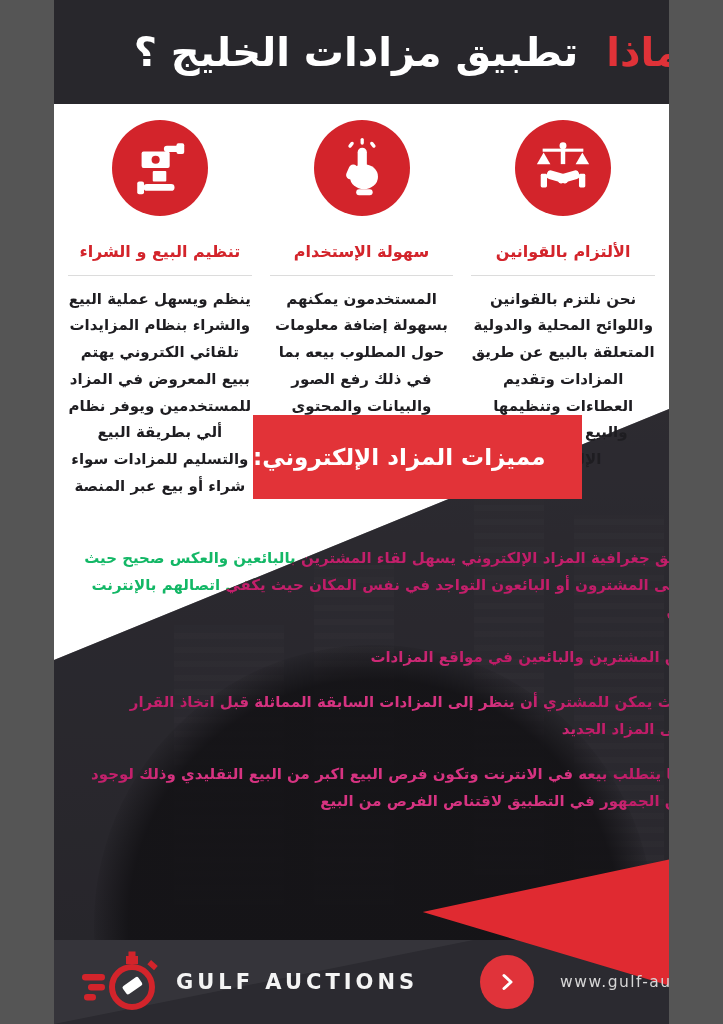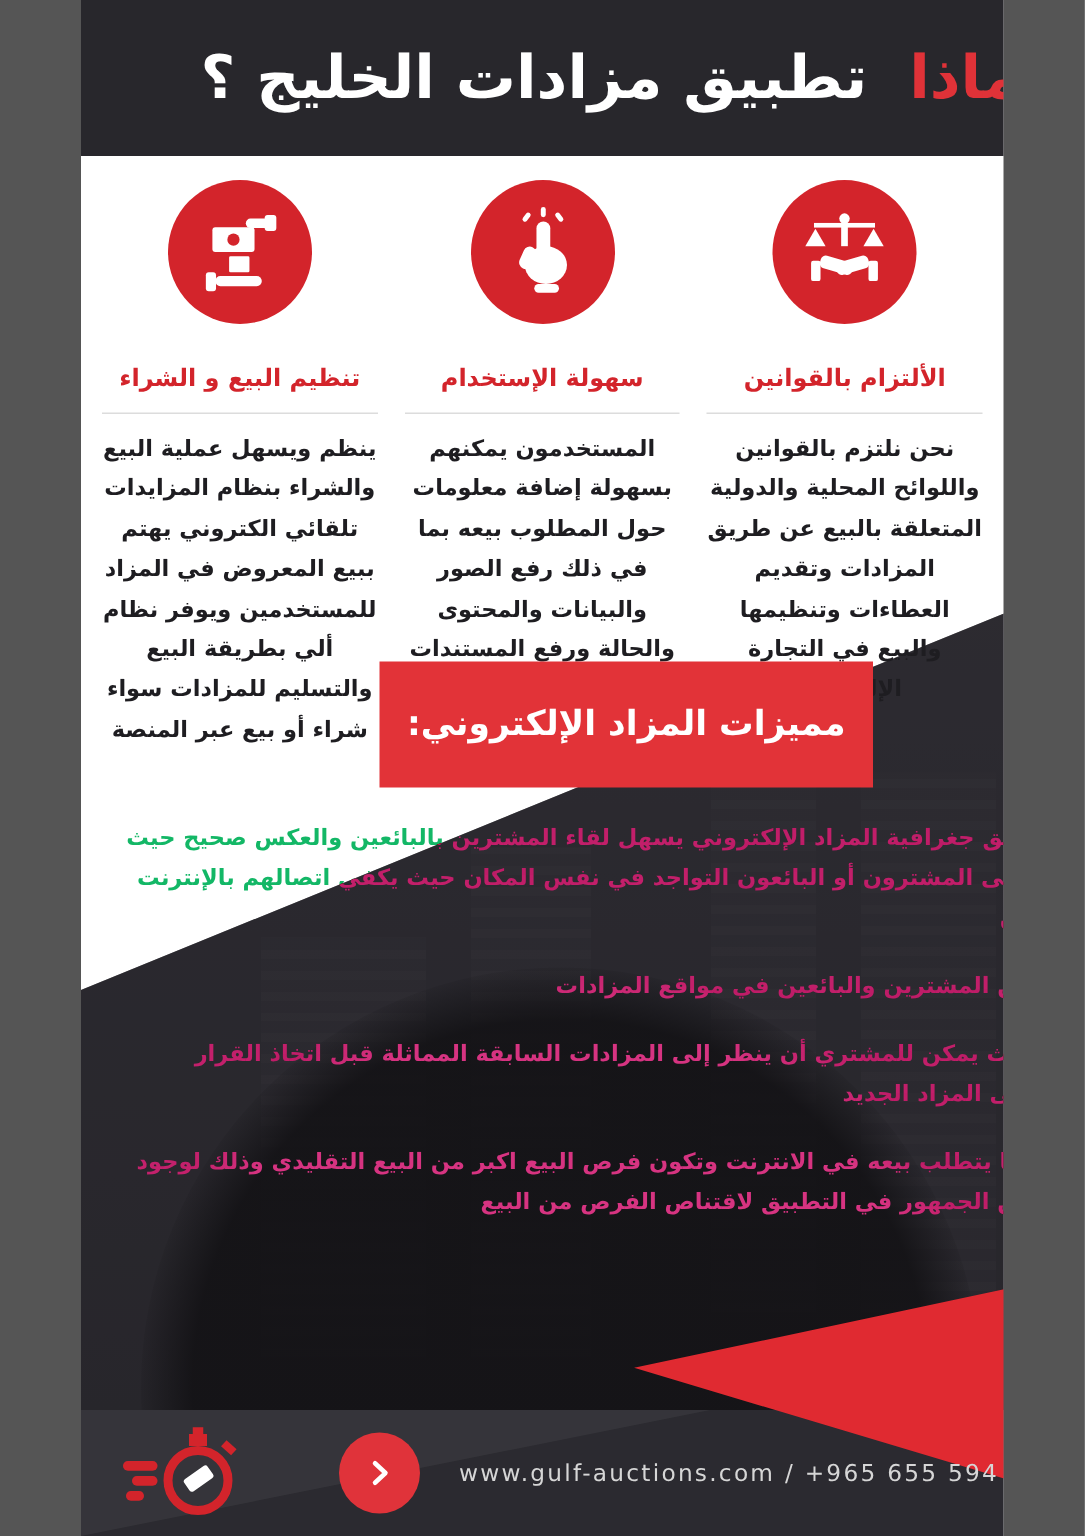--- a/index.html
+++ b/index.html
@@ -47,22 +47,22 @@
   .bld.b3{left:640px;top:60px;width:60px;height:450px;}
   .bld.b4{left:120px;top:260px;width:110px;height:280px;}
   .bld.b5{left:260px;top:200px;width:80px;height:340px;}
   .vignette{
     position:absolute;left:40px;top:280px;width:560px;height:560px;border-radius:50%;
     background:radial-gradient(circle,rgba(18,17,20,.85) 0 62%,rgba(18,17,20,0) 72%);
   }
   .photo-shade{position:absolute;inset:0;background:rgba(40,38,44,.55);}
   
   .banner{
-    position:absolute;left:199px;top:441px;width:329px;height:84px;z-index:5;
-    background:#e23338;display:flex;align-items:center;justify-content:center;
+    position:absolute;left:199px;top:415px;width:329px;height:84px;z-index:5;
+    background:#e23338;display:flex;align-items:center;justify-content:flex-start;
   }
   .banner h2{margin:0;color:#fff;font-size:23px;font-weight:bold;direction:rtl;}
   
   .advantages{
     position:absolute;top:545px;left:0;width:723px;z-index:6;
     direction:rtl;text-align:right;padding:0 22px;
     mix-blend-mode:difference;
   }
   .advantages p{
     margin:0 0 18px;color:#ec4899;font-size:15px;font-weight:bold;line-height:1.8;
@@ -196,20 +196,21 @@
       <svg viewBox="0 0 84 66">
         <circle cx="52" cy="38" r="20" fill="none" stroke="#d3242b" stroke-width="6"></circle>
         <rect x="46" y="7" width="12" height="8" fill="#d3242b"></rect>
         <rect x="48.5" y="2.5" width="7" height="5" fill="#d3242b"></rect>
         <rect x="68" y="13" width="9" height="5.5" fill="#d3242b" transform="rotate(42 72 16)"></rect>
         <rect x="2" y="25" width="23" height="6.5" rx="3.2" fill="#d3242b"></rect>
         <rect x="8" y="35" width="17" height="6.5" rx="3.2" fill="#d3242b"></rect>
         <rect x="4" y="45" width="12" height="6.5" rx="3.2" fill="#d3242b"></rect>
         <rect x="43" y="32" width="19" height="10" rx="2" fill="#ffffff" transform="rotate(-35 52 37)"></rect>
       </svg>
+      <span class="brand-name">GULF AUCTIONS</span>
     </div>
     <div class="footer-right">
       <button class="chev-btn">
         <svg viewBox="0 0 20 20" width="20" height="20">
           <polyline points="7,3.5 14,10 7,16.5" fill="none" stroke="#ffffff" stroke-width="3" stroke-linecap="round" stroke-linejoin="round"></polyline>
         </svg>
       </button>
       <span class="contact">www.gulf-auctions.com / +965 655 594 43</span>
     </div>
   </div>

